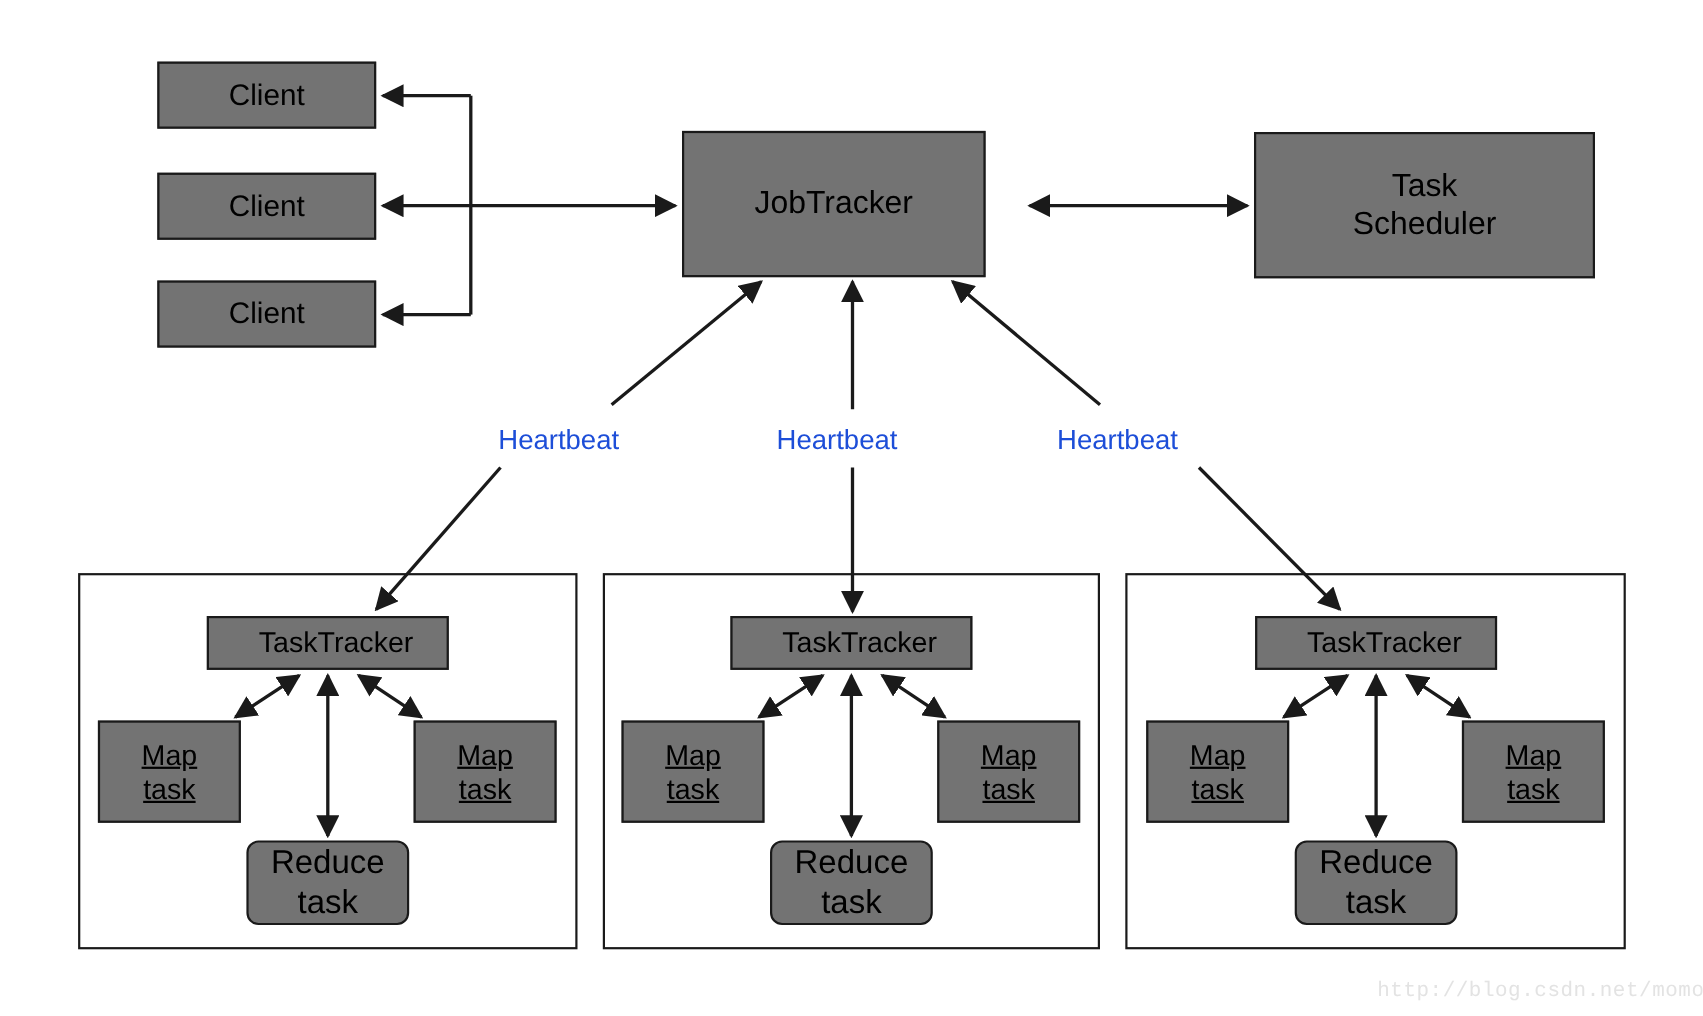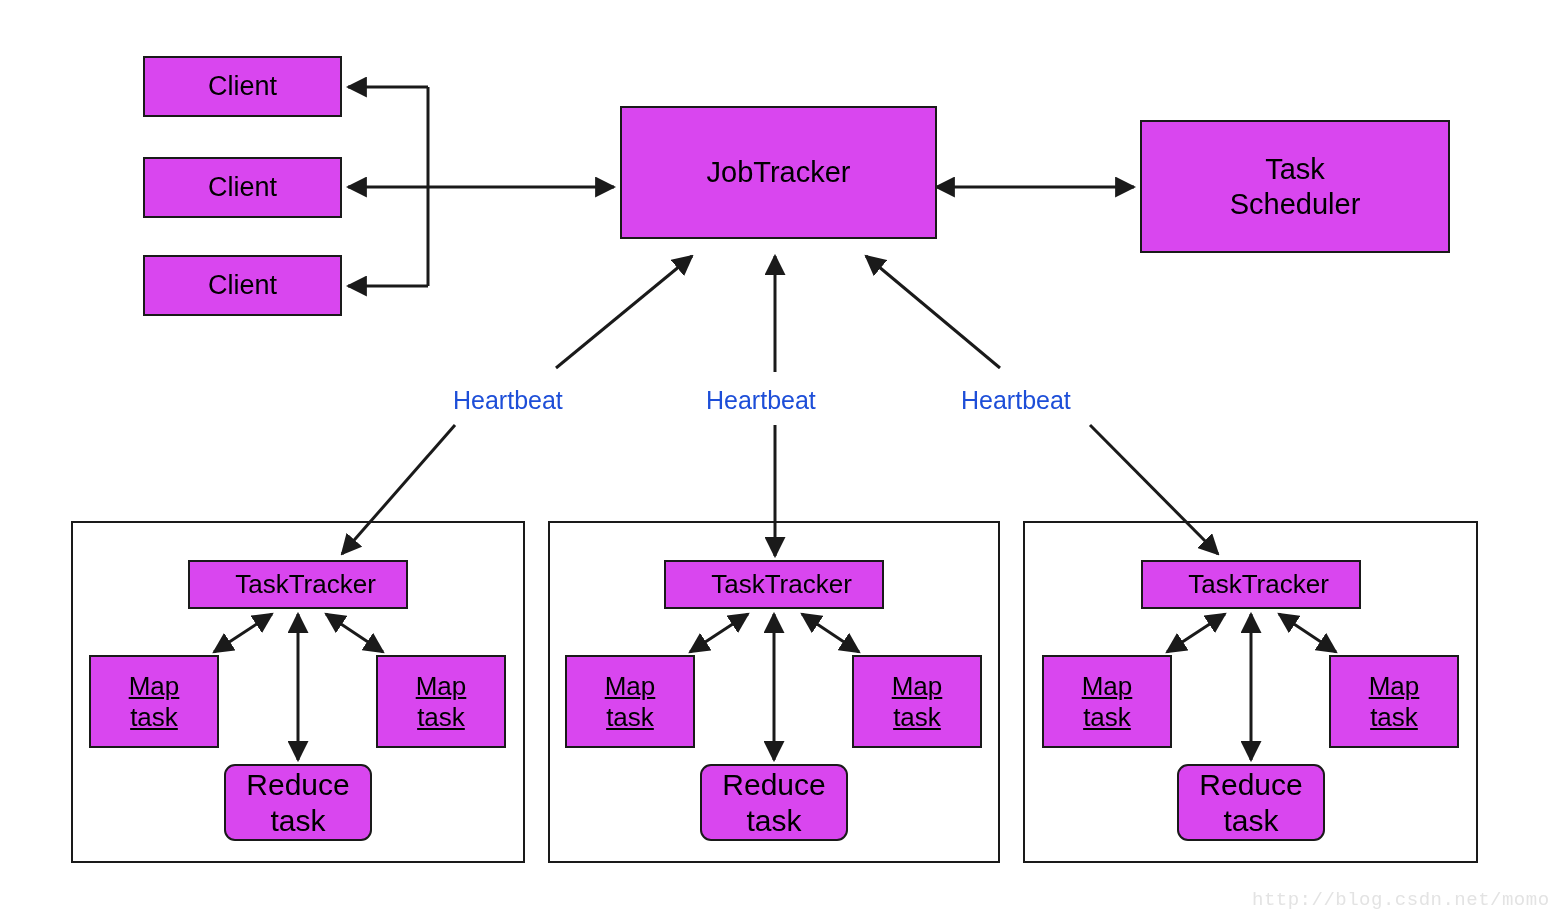--- a/index.html
+++ b/index.html
@@ -23,21 +23,21 @@
     position: absolute;
     left: 0;
     top: 0;
     width: 1548px;
     height: 924px;
     pointer-events: none;
   }
   .node {
     position: absolute;
     box-sizing: border-box;
-    background: #d946ef;
+    background: #737373;
     border: 2px solid #1a1a1a;
     display: flex;
     align-items: center;
     justify-content: center;
     text-align: center;
     color: #000000;
     line-height: 1.18;
     z-index: 3;
   }
   .node-label {
@@ -133,21 +133,21 @@
   </div>
 
   <div class="node client-node" style="left:143px; top:157px; width:199px; height:61px;">
     <span class="node-label">Client</span>
   </div>
 
   <div class="node client-node" style="left:143px; top:255px; width:199px; height:61px;">
     <span class="node-label">Client</span>
   </div>
 
-  <div class="node jobtracker-node" style="left:620px; top:106px; width:317px; height:133px;">
+  <div class="node jobtracker-node" style="left:620px; top:119px; width:276px; height:133px;">
     <span class="node-label">JobTracker</span>
   </div>
 
   <div class="node scheduler-node" style="left:1140px; top:120px; width:310px; height:133px;">
     <span class="node-label">Task
 Scheduler</span>
   </div>
 
   <div class="hb-label" style="left:453px; top:386px;">
     <span>Heartbeat</span>

